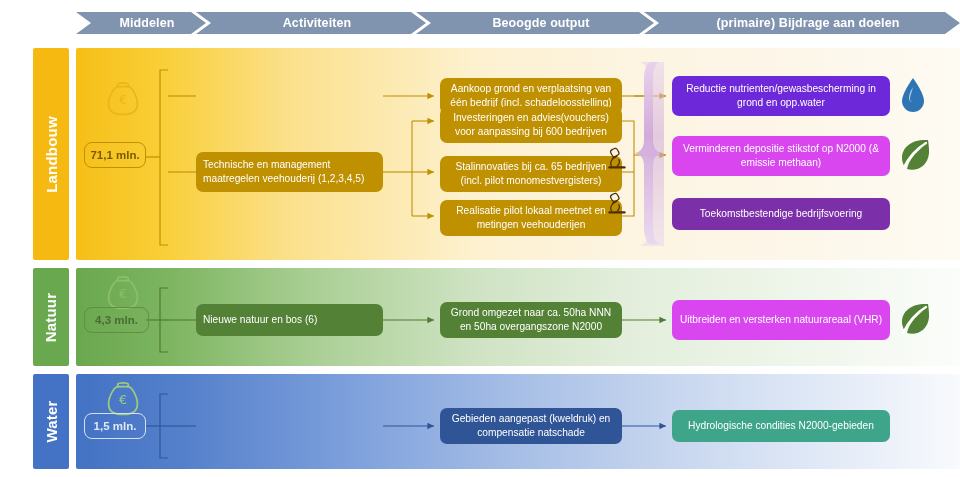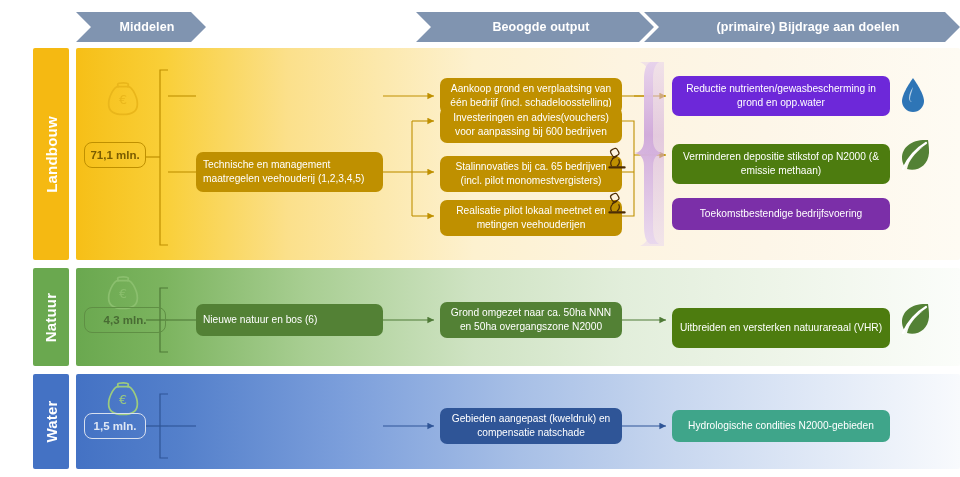--- a/index.html
+++ b/index.html
@@ -7,21 +7,21 @@
     width: 960px; height: 477px;
     background: #ffffff;
     font-family: "Liberation Sans", sans-serif;
     overflow: hidden;
   }
   #canvas { position: relative; width: 960px; height: 477px; background: #fff; }
 
   
   .chev {
     position: absolute;
-    height: 30px;
+    height: 22px;
     background: #8094b0;
     color: #ffffff;
     font-size: 12.5px;
     font-weight: bold;
     display: flex;
     align-items: center;
     justify-content: center;
     letter-spacing: .1px;
     clip-path: polygon(0% 0%, calc(100% - 15px) 0%, 100% 50%, calc(100% - 15px) 100%, 0% 100%, 15px 50%);
     padding-left: 12px;
@@ -65,40 +65,43 @@
     color: #ffffff;
     display: flex; align-items: center; justify-content: center;
     text-align: center;
     font-size: 10.2px;
     line-height: 1.35;
     padding: 3px 7px;
   }
   .box-act-lb  { background:#bf9000; }
   .box-out-lb  { background:#bf9000; }
   .box-goal-blue  { background:#6d28d9; }
-  .box-goal-green { background:#4d7c0f;margin-top:8px; }
+  .box-goal-green { background:#d946ef; }
   .box-goal-purple{ background:#7b2fa8; }
   .box-nat { background:#538135; }
   .box-wat { background:#2f5597; }
   .box-wat-teal { background:#3fa58a; }
 
   
   #wires { position:absolute; left:0; top:0; width:960px; height:477px; pointer-events:none; }
 
   
   .ico { position:absolute; }
   .ico svg { display:block; }
 </style>
 </head>
 <body>
 
 <div id="canvas">
 
   <div class="chev first" style="left:76px; top:12px; width:130px;">
     <span>Middelen</span>
+  </div>
+  <div class="chev" style="left:196px; top:12px; width:230px;">
+    <span>Activiteiten</span>
   </div>
   <div class="chev" style="left:416px; top:12px; width:238px;">
     <span>Beoogde output</span>
   </div>
   <div class="chev" style="left:644px; top:12px; width:316px;align-items:center;">
     <span>(primaire) Bijdrage aan doelen</span>
   </div>
 
   <div class="tab" style="top:48px; height:212px; background:#f5b912;">
     <span>Landbouw</span>
@@ -189,21 +192,21 @@
     <span>71,1 mln.</span>
   </div>
 
   <div class="bag" style="left:100px; top:272px;">
     <svg viewBox="0 0 48 48">
       <path d="M19 9 q-1.5 -3 1 -3.5 q5 -0.8 8 0 q2.5 0.5 1 3.5" fill="none" stroke="#8bbf6e" stroke-width="1.8" stroke-linecap="round"></path>
       <path d="M19 9 q-3 0 -6 5 q-4 7 -4 13 q0 11 15 11 q15 0 15 -11 q0 -6 -4 -13 q-3 -5 -6 -5 z" fill="none" stroke="#8bbf6e" stroke-width="1.8"></path>
       <text x="24" y="27" font-size="13" text-anchor="middle" fill="#8bbf6e" font-family="DejaVu Sans, sans-serif">€</text>
     </svg>
   </div>
-  <div class="money-pill" style="left:84px; top:307px; width:82px; height:26px; border-color:#5f8f44; color:#486b33;">
+  <div class="money-pill" style="left:84px; top:307px; width:65px; height:26px; border-color:#5f8f44; color:#486b33;">
     <span>4,3 mln.</span>
   </div>
 
   <div class="bag" style="left:100px; top:378px;">
     <svg viewBox="0 0 48 48">
       <path d="M19 9 q-1.5 -3 1 -3.5 q5 -0.8 8 0 q2.5 0.5 1 3.5" fill="none" stroke="#9ccb7e" stroke-width="1.8" stroke-linecap="round"></path>
       <path d="M19 9 q-3 0 -6 5 q-4 7 -4 13 q0 11 15 11 q15 0 15 -11 q0 -6 -4 -13 q-3 -5 -6 -5 z" fill="none" stroke="#9ccb7e" stroke-width="1.8"></path>
       <text x="24" y="27" font-size="13" text-anchor="middle" fill="#9ccb7e" font-family="DejaVu Sans, sans-serif">€</text>
     </svg>
   </div>

